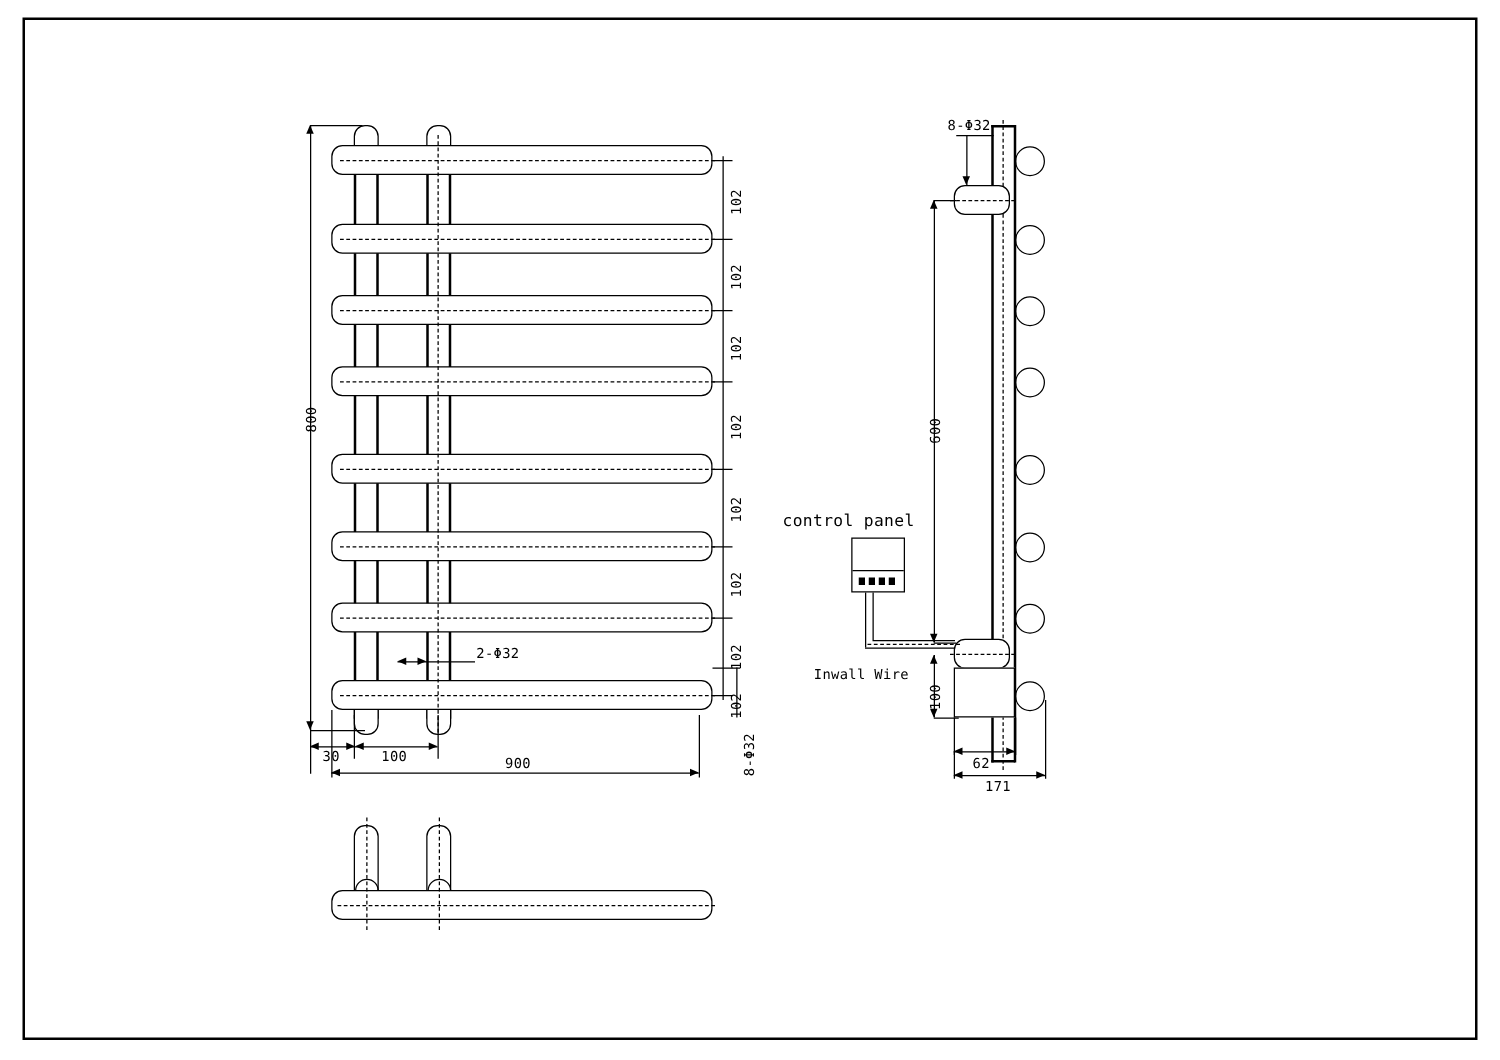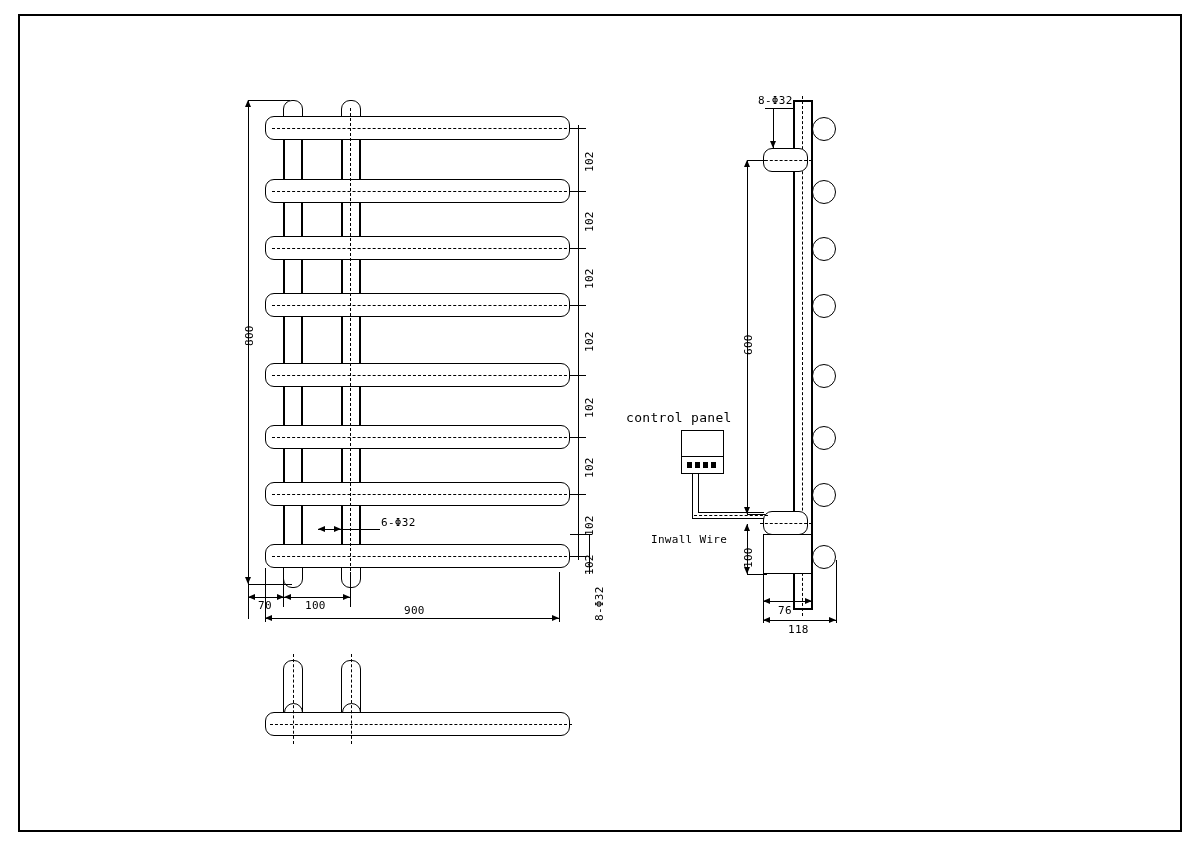--- a/index.html
+++ b/index.html
@@ -169,32 +169,32 @@
     <div class="txt rot" style="left:583px;top:289px;">102</div>
     <div class="txt rot" style="left:583px;top:352px;">102</div>
     <div class="txt rot" style="left:583px;top:418px;">102</div>
     <div class="txt rot" style="left:583px;top:478px;">102</div>
     <div class="txt rot" style="left:583px;top:536px;">102</div>
     <div class="txt rot" style="left:583px;top:575px;">102</div>
 
     <div class="ln h" style="left:318px;top:529px;width:62px;"></div>
     <div class="ar ar-r" style="left:334px;top:526px;"></div>
     <div class="ar ar-l" style="left:318px;top:526px;"></div>
-    <div class="txt" style="left:381px;top:516px;">6-Φ32</div>
+    <div class="txt" style="left:381px;top:516px;">2-Φ32</div>
 
     <div class="ln v" style="left:248px;top:584px;height:35px;"></div>
     <div class="ln v" style="left:283px;top:572px;height:35px;"></div>
     <div class="ln v" style="left:350px;top:572px;height:35px;"></div>
     <div class="ln v" style="left:559px;top:572px;height:50px;"></div>
     <div class="ln v" style="left:265px;top:568px;height:54px;"></div>
 
     <div class="ln h" style="left:248px;top:597px;width:36px;"></div>
     <div class="ar ar-l" style="left:248px;top:594px;"></div>
     <div class="ar ar-r" style="left:277px;top:594px;"></div>
-    <div class="txt" style="left:258px;top:599px;">70</div>
+    <div class="txt" style="left:258px;top:599px;">30</div>
 
     <div class="ln h" style="left:284px;top:597px;width:66px;"></div>
     <div class="ar ar-l" style="left:284px;top:594px;"></div>
     <div class="ar ar-r" style="left:343px;top:594px;"></div>
     <div class="txt" style="left:305px;top:599px;">100</div>
 
     <div class="ln h" style="left:265px;top:618px;width:294px;"></div>
     <div class="ar ar-l" style="left:265px;top:615px;"></div>
     <div class="ar ar-r" style="left:552px;top:615px;"></div>
     <div class="txt" style="left:404px;top:604px;">900</div>
@@ -255,28 +255,28 @@
     <div class="ar ar-u" style="left:744px;top:524px;"></div>
     <div class="ar ar-d" style="left:744px;top:567px;"></div>
     <div class="ln h" style="left:747px;top:574px;width:20px;"></div>
     <div class="txt rot" style="left:742px;top:568px;">100</div>
 
     <div class="ln v" style="left:763px;top:574px;height:30px;"></div>
     <div class="ln v" style="left:812px;top:574px;height:30px;"></div>
     <div class="ln h" style="left:763px;top:601px;width:49px;"></div>
     <div class="ar ar-l" style="left:763px;top:598px;"></div>
     <div class="ar ar-r" style="left:805px;top:598px;"></div>
-    <div class="txt" style="left:778px;top:604px;">76</div>
+    <div class="txt" style="left:778px;top:604px;">62</div>
 
     <div class="ln v" style="left:763px;top:601px;height:22px;"></div>
     <div class="ln v" style="left:836px;top:560px;height:63px;"></div>
     <div class="ln h" style="left:763px;top:620px;width:73px;"></div>
     <div class="ar ar-l" style="left:763px;top:617px;"></div>
     <div class="ar ar-r" style="left:829px;top:617px;"></div>
-    <div class="txt" style="left:788px;top:623px;">118</div>
+    <div class="txt" style="left:788px;top:623px;">171</div>
   </div>
 
   <div>
     <div class="txt big" style="left:626px;top:410px;">control panel</div>
 
     <div class="panel-body" style="left:681px;top:430px;width:43px;height:44px;"></div>
     <div class="ln h" style="left:682px;top:456px;width:41px;"></div>
     <div class="panel-dark" style="left:687px;top:462px;width:5px;height:6px;"></div>
     <div class="panel-dark" style="left:695px;top:462px;width:5px;height:6px;"></div>
     <div class="panel-dark" style="left:703px;top:462px;width:5px;height:6px;"></div>

